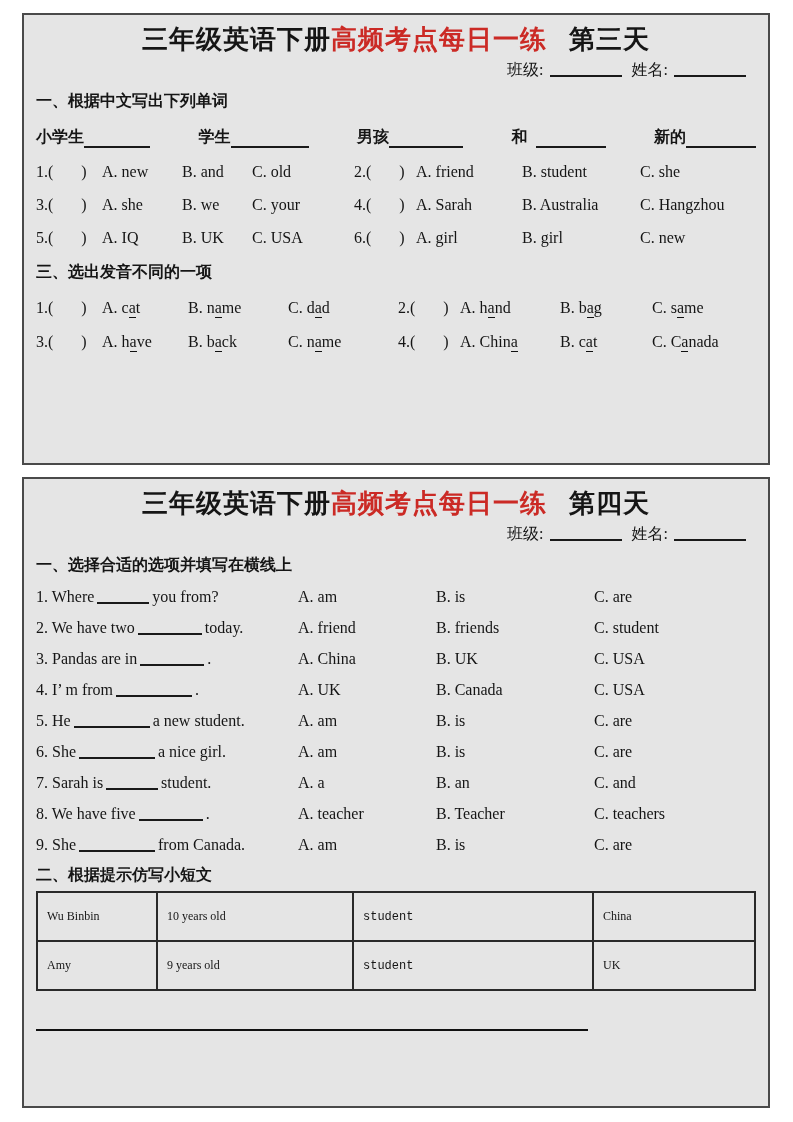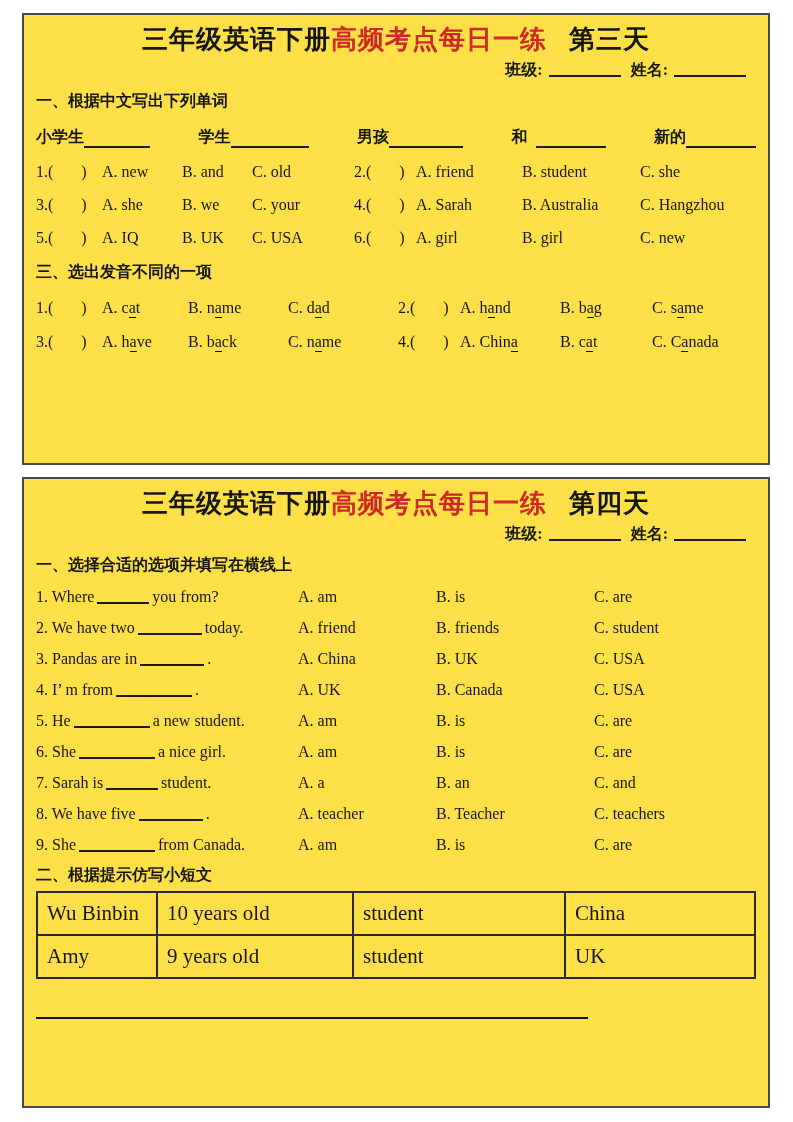--- a/index.html
+++ b/index.html
@@ -4,35 +4,35 @@
 <style>
   * { box-sizing: border-box; margin: 0; padding: 0; }
   html, body { background: #ffffff; }
   body {
     width: 793px; height: 1122px; position: relative;
     font-family: "Liberation Serif", "DejaVu Serif", serif;
     color: #151515;
   }
   .sheet {
     position: absolute; left: 22px; width: 748px;
-    border: 2px solid #4a4a4a; background: #fde047;
+    border: 2px solid #4a4a4a; background: #e5e5e5;
     padding: 4px 12px 4px 12px;
   }
   .sheet-day3 { top: 13px;  height: 452px; }
   .sheet-day4 { top: 477px; height: 631px; }
 
   .ws-title {
     text-align: center; font-size: 26px; font-weight: 700;
     letter-spacing: 1px; margin-top: 3px; white-space: nowrap;
   }
   .ws-title .hl { color: #cb2a25; }
   .ws-title .day { margin-left: 22px; }
 
   .id-line {
-    text-align: right; font-size: 16px; font-weight: 700;
+    text-align: right; font-size: 16px; font-weight: 400;
     margin-top: 3px; padding-right: 2px;
   }
   .blank {
     display: inline-block; border-bottom: 2px solid #1a1a1a;
     height: 15px; vertical-align: -2px;
   }
   .id-line .blank { width: 72px; margin: 0 8px 0 6px; }
   .id-line .name-label { margin-left: 2px; }
 
   .sec-title { font-size: 16px; font-weight: 700; margin: 10px 0 2px 0; }
@@ -68,24 +68,24 @@
     margin: 10px 0; line-height: 21px;
   }
   .q-cell { white-space: nowrap; }
   .q-cell .blank { width: 52px; margin: 0 3px; }
   .q-cell .blank.w64 { width: 64px; }
   .q-cell .blank.w76 { width: 76px; }
 
   
   table.info-table { width: 100%; border-collapse: collapse; margin-top: 5px; }
   table.info-table td {
-    border: 2px solid #2a2a2a; height: 32px; padding: 8px 9px;
-    font-size: 21px; vertical-align: middle;
-  }
-  td.c0 { width: 120px; } td.c1 { width: 196px; } td.c2 { width: 212px; }
+    border: 2px solid #2a2a2a; height: 32px; padding: 16px 9px;
+    font-size: 12px; vertical-align: middle;
+  }
+  td.c0 { width: 120px; } td.c1 { width: 196px; } td.c2 { width: 240px; font-family: Liberation Mono, monospace; }
 
   .essay-line1 { font-size: 17px; margin-top: 10px; line-height: 24px; }
   .essay-line2 { display: flex; align-items: flex-end; font-size: 17px; margin-top: 9px; }
   .essay-line2 .long-blank { flex: 1; border-bottom: 2px solid #111; margin-bottom: 3px; }
   .final-blank { width: 552px; border-bottom: 2px solid #111; margin-top: 38px; height: 1px; }
 </style>
 </head>
 <body>
 
 <div class="sheet sheet-day3">

